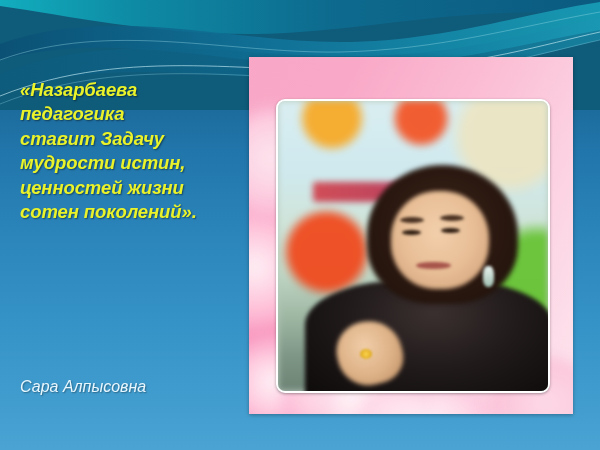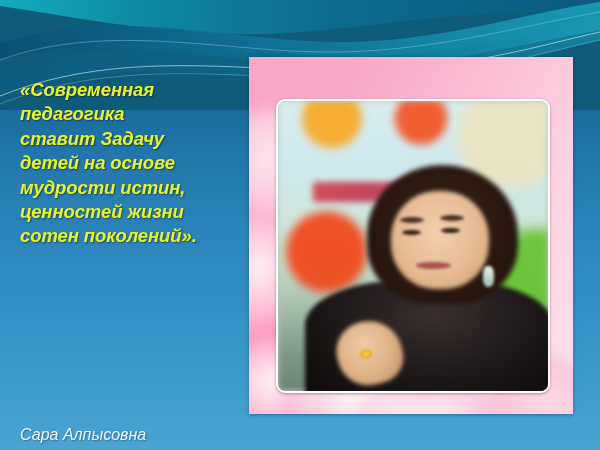--- a/index.html
+++ b/index.html
@@ -55,21 +55,21 @@
     left: 20px;
     top: 372px;
     width: 230px;
     color: #e9f7ff;
     font-size: 16px;
     font-style: italic;
     line-height: 1.85;
     text-shadow: 1px 1px 1.5px rgba(0,0,0,.35);
     z-index: 6;
   }
-  .attrib .ln { display: block; white-space: nowrap; margin-top: 48px; }
+  .attrib .ln { display: block; white-space: nowrap; }
 
   
   #photo-frame {
     position: absolute;
     left: 249px;
     top: 57px;
     width: 324px;
     height: 357px;
     z-index: 5;
     box-shadow: 0 1px 4px rgba(0,0,0,.30);
@@ -253,24 +253,23 @@
     <path d="M0,44 C110,4 230,42 340,42 C440,42 520,14 600,2 L600,30
              C520,44 440,68 340,66 C220,64 110,30 0,60 Z" fill="url(#gB)" opacity="0.85"></path>
     <path d="M0,74 C120,26 250,60 370,56 C470,53 540,30 600,18 L600,40
              C540,54 470,76 370,80 C250,85 120,52 0,92 Z" fill="url(#gC)" opacity="0.6"></path>
     <path d="M0,96 C130,44 260,76 380,70 C480,65 545,44 600,32" fill="none" stroke="#bfe9f2" stroke-width="0.9" opacity="0.75"></path>
     <path d="M0,104 C130,52 260,84 380,78 C480,73 545,52 600,40" fill="none" stroke="#8fd6e6" stroke-width="0.7" opacity="0.5"></path>
     <path d="M0,60 C110,20 230,54 340,52 C440,50 520,26 600,12" fill="none" stroke="#9fdfe9" stroke-width="0.7" opacity="0.55"></path>
   </svg>
 
   <div class="quote">
-    <span class="ln">«Современная</span>
+    <span class="ln">«Назарбаева</span>
     <span class="ln">педагогика</span>
     <span class="ln">ставит Задачу</span>
-    <span class="ln">детей на основе</span>
     <span class="ln">мудрости истин,</span>
     <span class="ln">ценностей жизни</span>
     <span class="ln">сотен поколений».</span>
   </div>
 
   <div class="attrib">
     <span class="ln"> Сара Алпысовна</span>
   </div>
 
   <div id="photo-frame">

